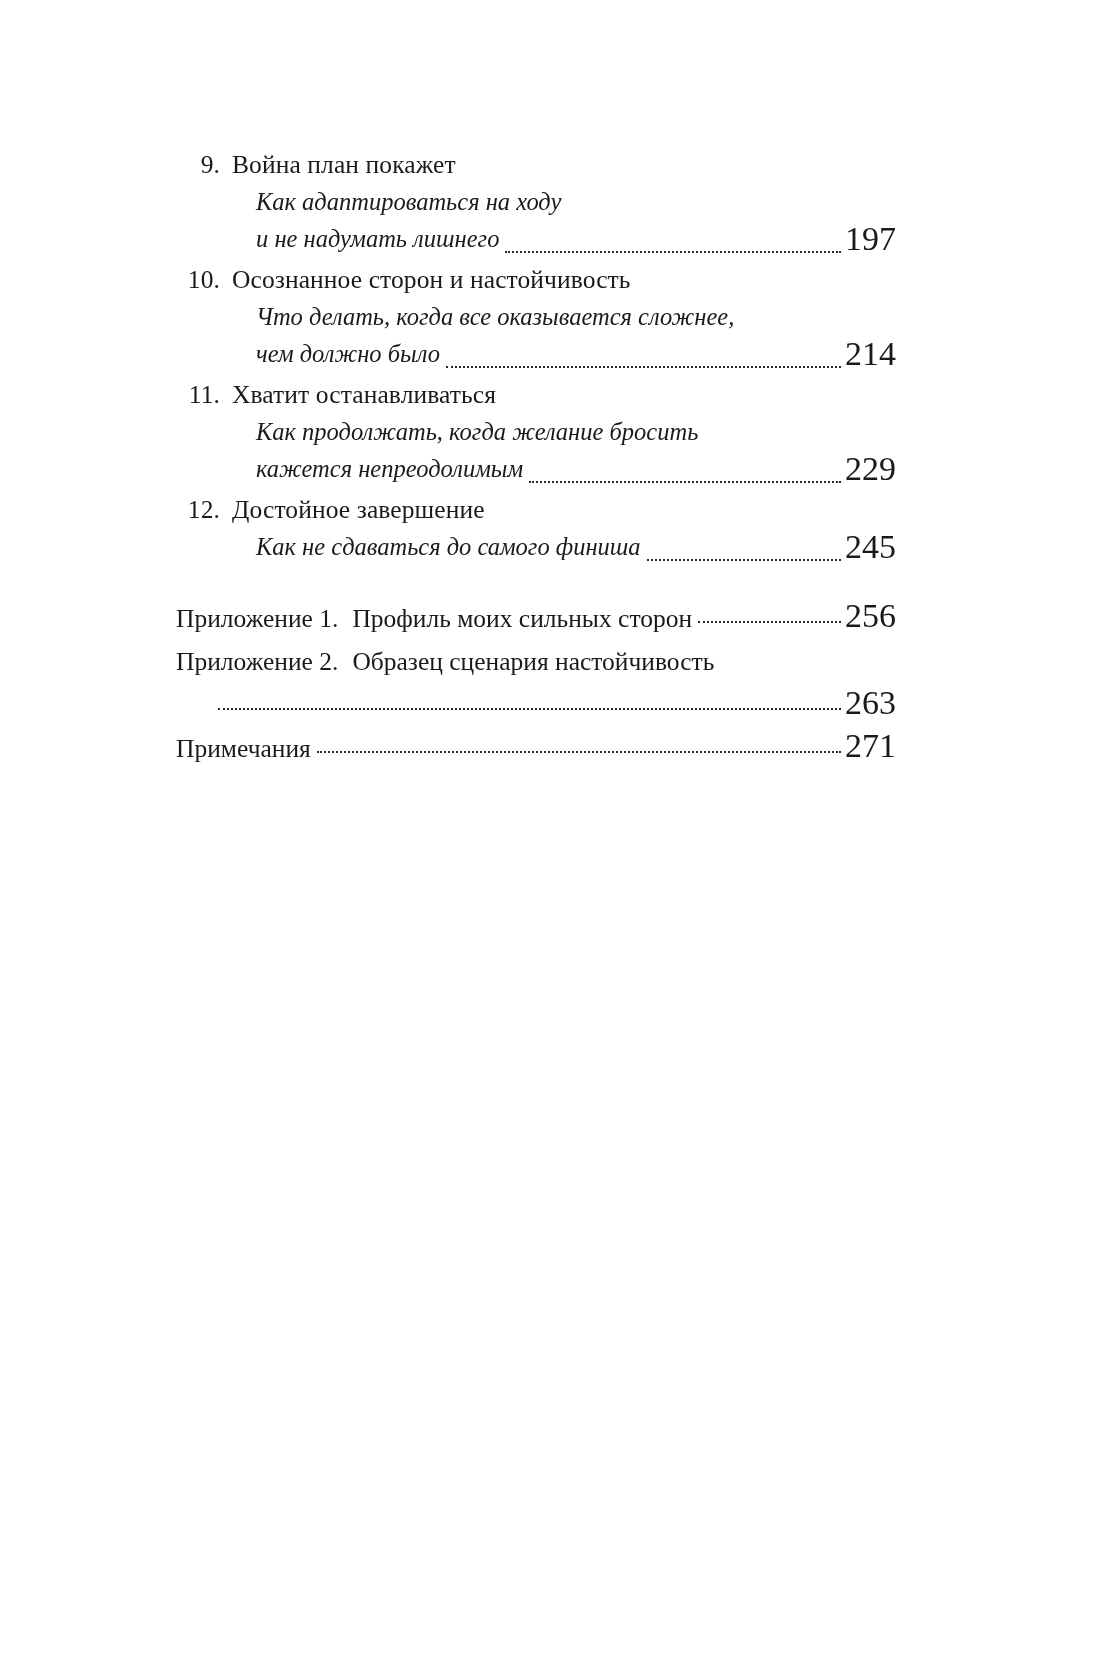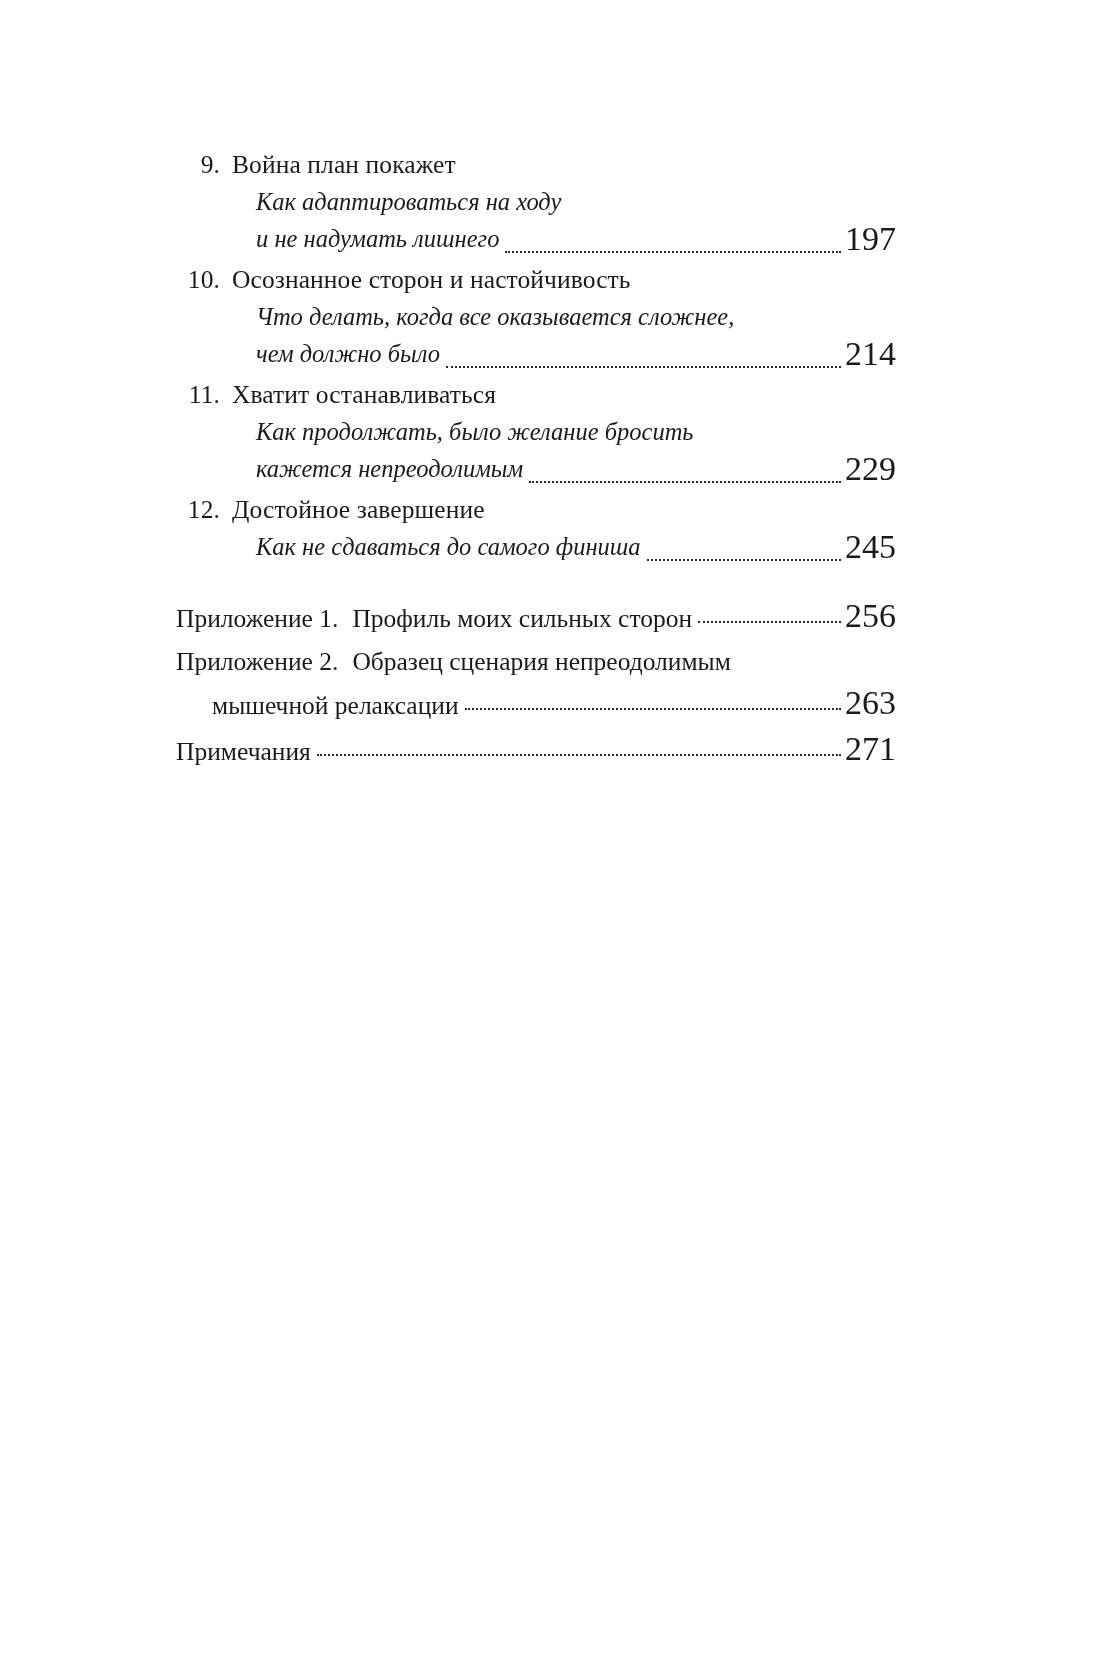--- a/index.html
+++ b/index.html
@@ -138,21 +138,21 @@
         <span class="pageno">214</span>
       </div>
     </div>
 
     <div class="chapter">
       <div class="chap-line">
         <span class="chap-num">11.</span>
         <span class="chap-title">Хватит останавливаться</span>
       </div>
       <div class="sub-line">
-        <span class="sub-text">Как продолжать, было желание бросить</span>
+        <span class="sub-text">Как продолжать, когда желание бросить</span>
       </div>
       <div class="sub-line">
         <span class="sub-text">кажется непреодолимым</span>
         <span class="leader"></span>
         <span class="pageno">229</span>
       </div>
     </div>
 
     <div class="chapter">
       <div class="chap-line">
@@ -171,24 +171,23 @@
       <div class="bm-entry">
         <div class="bm-line">
           <span class="bm-label"><span>Приложение 1.</span><span class="gap"></span><span>Профиль моих сильных сторон</span></span>
           <span class="leader"></span>
           <span class="pageno">256</span>
         </div>
       </div>
 
       <div class="bm-entry">
         <div class="bm-line">
-          <span class="bm-label"><span>Приложение 2.</span><span class="gap"></span><span>Образец сценария непреодолимым</span></span>
+          <span class="bm-label"><span>Приложение 2.</span><span class="gap"></span><span>Образец сценария настойчивость</span></span>
         </div>
         <div class="bm-cont">
-          <span class="bm-label">мышечной релаксации</span>
           <span class="leader"></span>
           <span class="pageno">263</span>
         </div>
       </div>
 
 
       <div class="bm-entry">
         <div class="bm-line">
           <span class="bm-label">Примечания</span>
           <span class="leader"></span>

